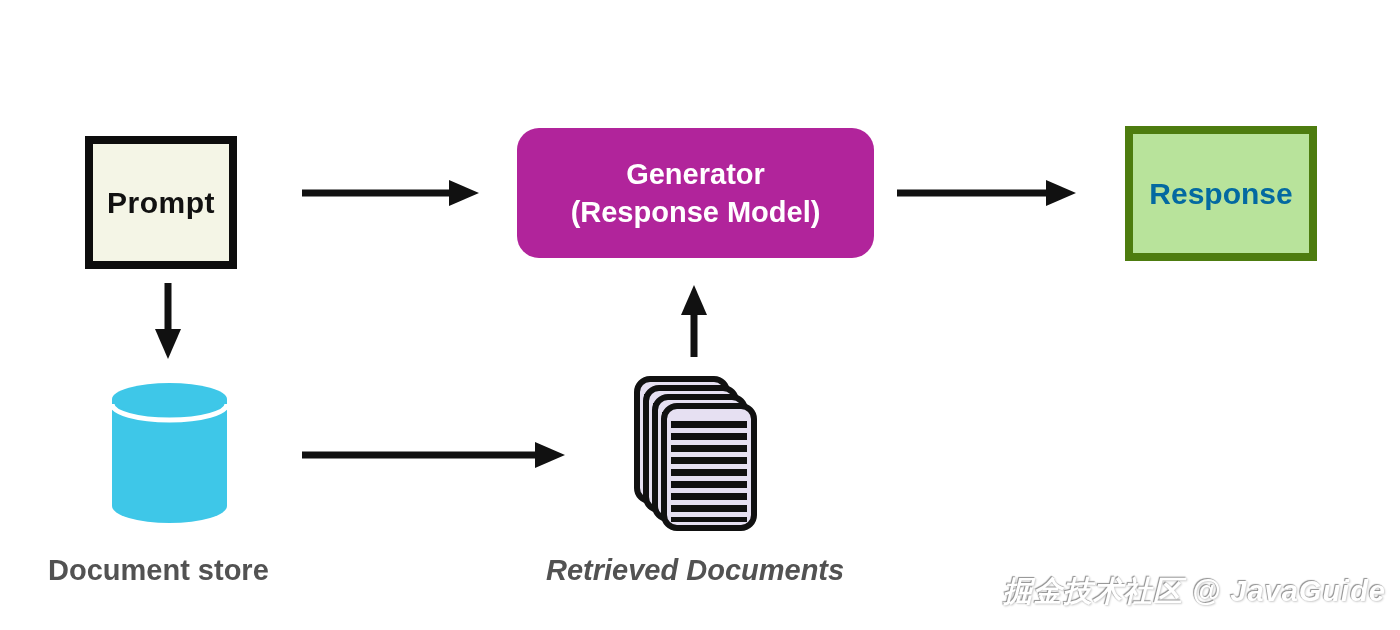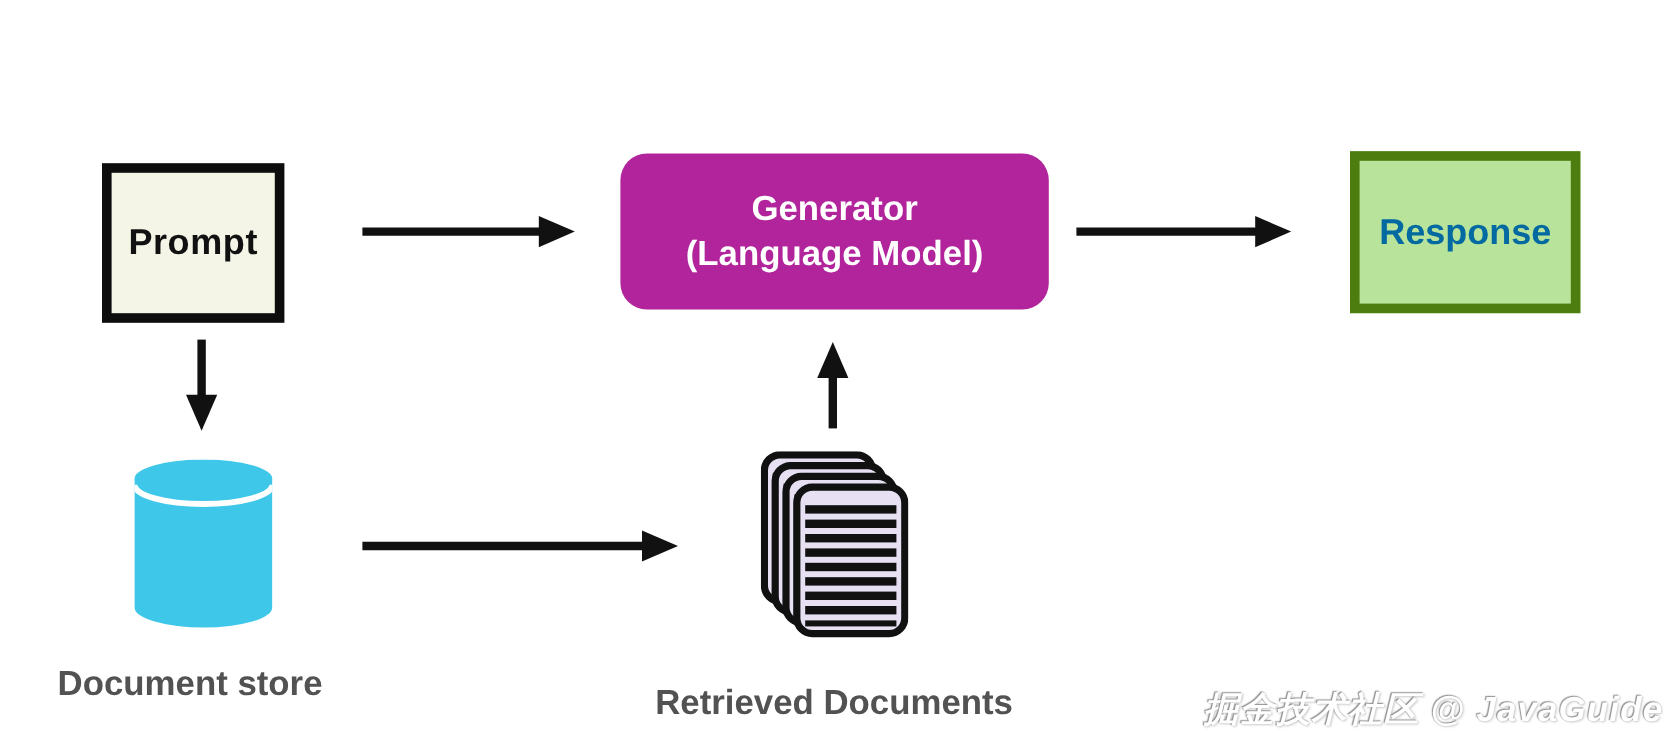--- a/index.html
+++ b/index.html
@@ -61,21 +61,21 @@
 
   .caption {
     position: absolute;
     font-weight: bold;
     font-size: 29px;
     color: #525252;
     text-align: left;
   }
 
   .caption-store { left: 48px; top: 554px; width: 240px; }
-  .caption-docs  { left: 546px; top: 570px; width: 300px; }
+  .caption-docs  { left: 546px; top: 554px; width: 300px; font-style: italic; }
 
   .doc-page { fill: #e6e0f2; stroke: #111111; stroke-width: 6; }
   .doc-stripe { fill: #111111; }
 
   .watermark {
     position: absolute;
     right: 14px; bottom: 18px;
     font-weight: bold;
     font-size: 29px;
     color: #ffffff;
@@ -89,21 +89,21 @@
 
 <div class="canvas">
 
   <div class="node node-prompt">
     <span>Prompt</span>
   </div>
 
   <div class="node node-generator">
     <div>
       <div>Generator</div>
-      <div>(Language Model)</div>
+      <div>(Response Model)</div>
     </div>
   </div>
 
   <div class="node node-response">
     <span>Response</span>
   </div>
 
   <svg class="arrow-svg" style="left:302px; top:177px;" width="178" height="32" viewBox="0 0 178 32">
     <line class="arrow-line" x1="0" y1="16" x2="150" y2="16"></line>
     <polygon class="arrow-head" points="147,3 177,16 147,29"></polygon>

